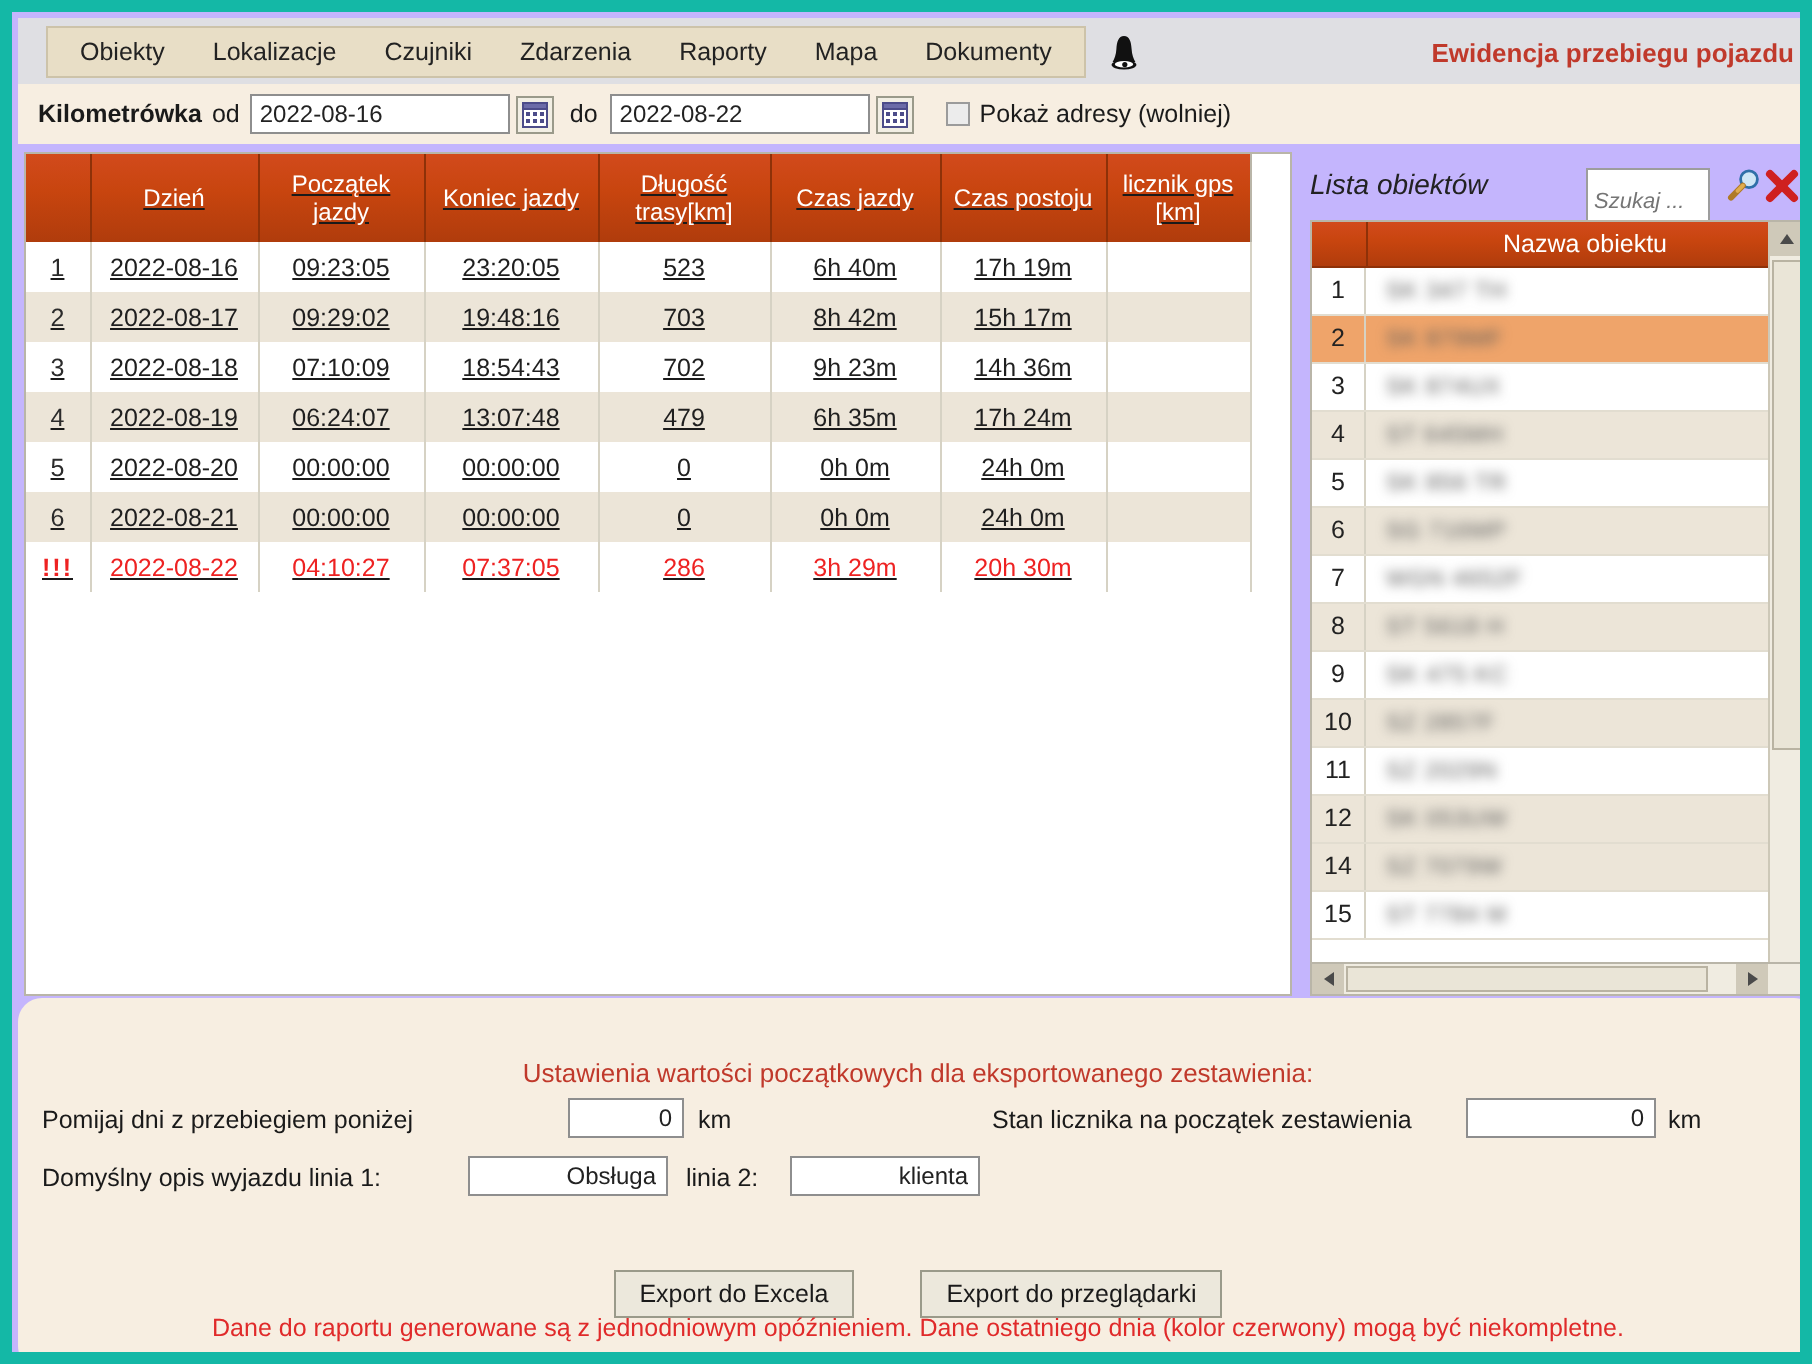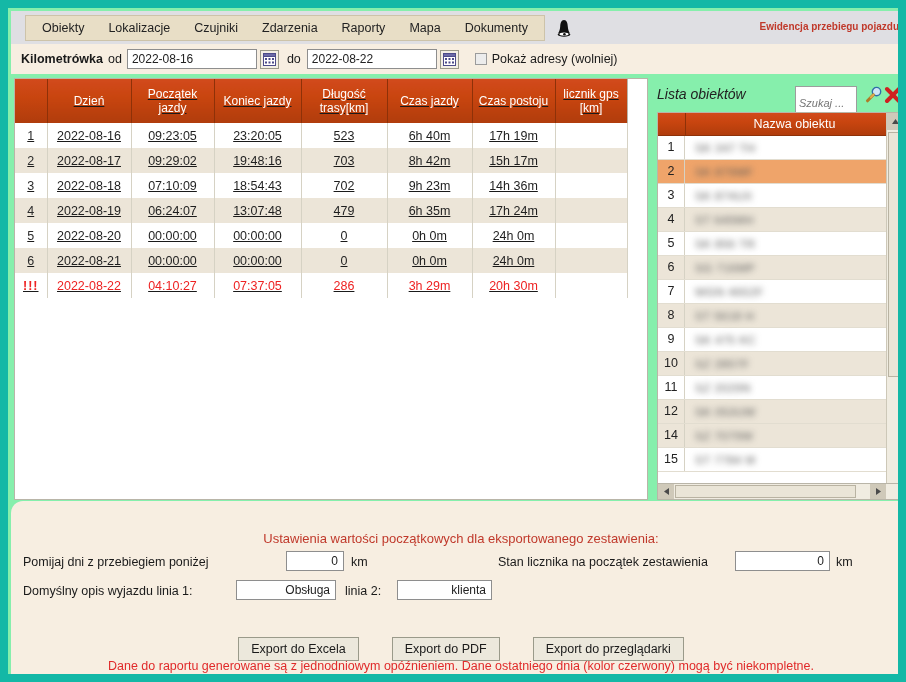--- a/index.html
+++ b/index.html
@@ -11,22 +11,22 @@
   body {
     font-family: "Liberation Sans", sans-serif;
     font-size: 12px;
     color: #1a1a1a;
   }
   #app {
     position: relative;
     width: 906px;
     height: 682px;
     box-sizing: border-box;
-    border: 8px solid #14b8a6;
-    background: #86efac;
+    border: 6px solid #14b8a6;
+    background: #c4b5fd;
     overflow: hidden;
   }
 
   
   .topbar {
     position: absolute;
     left: 3px; top: 3px;
     width: 900px; height: 33px;
     background: #dfdfe3;
   }
@@ -53,21 +53,21 @@
     position: absolute;
     left: 540px; top: 6px;
     width: 26px; height: 24px;
     cursor: pointer;
   }
 
   .app-title {
     position: absolute;
     right: 12px; top: 10px;
     color: #c0392b;
-    font-size: 10px;
+    font-size: 13px;
     font-weight: 600;
     white-space: nowrap;
   }
 
   
   .filterbar {
     position: absolute;
     left: 3px; top: 36px;
     width: 900px; height: 30px;
     background: #f7eee1;
@@ -632,20 +632,19 @@
     <input class="num-input" style="position: absolute; left: 724px; top: 50px; width: 95px;" value="0">
     <div style="position:absolute; left:825px; top:54px;" class="row-lbl">km</div>
 
     <div style="position:absolute; left:12px; top:83px;" class="row-lbl">Domyślny opis wyjazdu linia 1:</div>
     <input class="num-input" style="position: absolute; left: 225px; top: 79px; width: 100px;" value="Obsługa">
     <div style="position:absolute; left:334px; top:83px;" class="row-lbl">linia 2:</div>
     <input class="num-input" style="position: absolute; left: 386px; top: 79px; width: 95px;" value="klienta">
 
     <div style="position:absolute; left:0; right:0; top:136px; display:flex; justify-content:center; gap:33px;">
       <button class="btn">Export do Excela</button>
-      <button class="btn">Export do PDF</button>
       <button class="btn">Export do przeglądarki</button>
     </div>
 
     <div class="warn-note">Dane do raportu generowane są z jednodniowym opóźnieniem. Dane ostatniego dnia (kolor czerwony) mogą być niekompletne.</div>
   </div>
 
 </div>
 
 </body></html>

